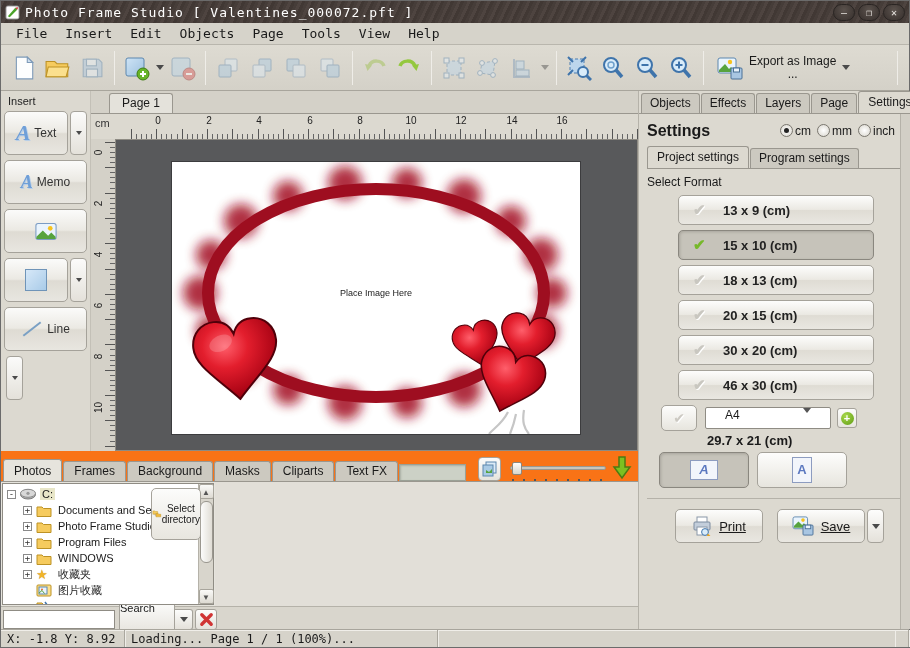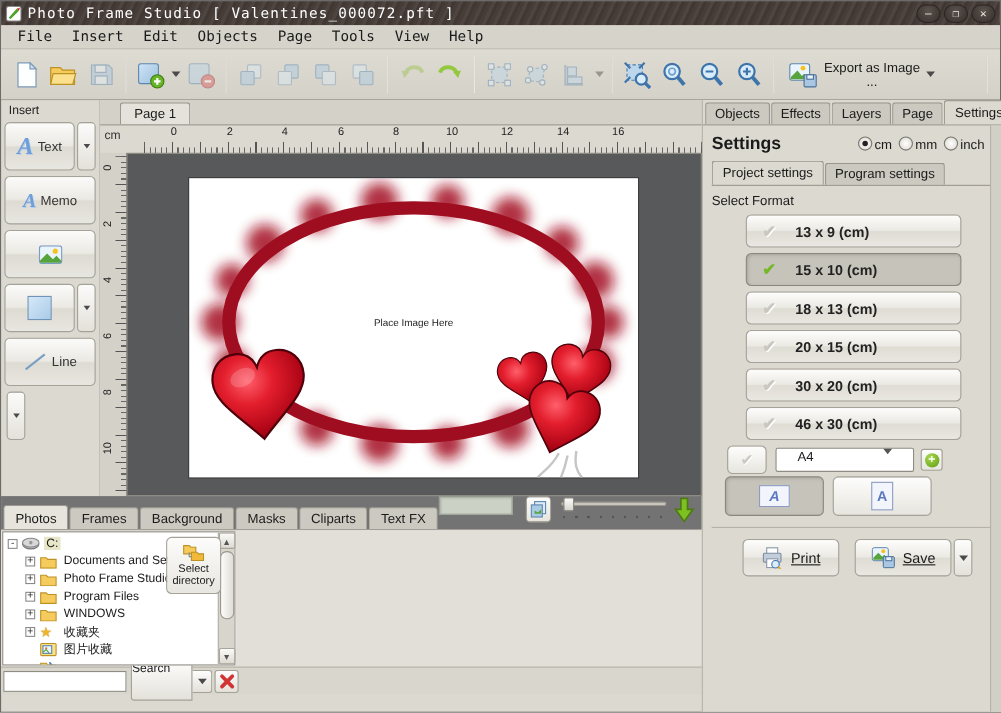--- a/index.html
+++ b/index.html
@@ -57,21 +57,21 @@
   .hruler { flex:1; position:relative; background-image:repeating-linear-gradient(90deg,#555 0 1px,transparent 1px 25.3px),repeating-linear-gradient(90deg,#666 0 1px,transparent 1px 5.06px); background-size:100% 10px,100% 5px; background-position:16px bottom,16px bottom; background-repeat:no-repeat; }
   .hnum { position:absolute; top:1px; font-size:10px; color:#222; transform:translateX(-50%); }
   .canvas-body { flex:1; display:flex; min-height:0; }
   .vruler { width:24px; flex:none; position:relative; background-image:repeating-linear-gradient(180deg,#555 0 1px,transparent 1px 25.3px),repeating-linear-gradient(180deg,#666 0 1px,transparent 1px 5.06px); background-size:10px 100%,5px 100%; background-position:right 3px,right 3px; background-repeat:no-repeat; }
   .vnum { position:absolute; left:1px; font-size:10px; color:#222; transform:rotate(-90deg); width:12px; text-align:center; }
   .canvas { flex:1; background:#58595b; border:1px solid #8e8b83; position:relative; overflow:hidden; }
   .page { position:absolute; left:56px; top:22px; width:408px; height:272px; background:#fff; box-shadow:0 0 0 1px #3c3c3e; }
   .page svg { display:block; }
 
   
-  .mid-band { height:30px; flex:none; display:flex; align-items:flex-start; background:#737373; }
+  .mid-band { height:30px; flex:none; display:flex; align-items:flex-end; background:#f97316; }
   .btabs { display:flex; align-self:flex-end; height:22px; align-items:flex-end; padding-left:2px; }
   .btab { background:#ccc9c0; border:1px solid #9a978f; border-bottom:none; border-radius:3px 3px 0 0; padding:2px 10px 3px; font-size:12px; margin-right:1px; white-space:nowrap; }
   .btab.active { background:#e6e4dd; padding-top:4px; font-size:12px; position:relative; z-index:2; }
   .ctl-field { width:78px; height:17px; background:#ccd1c6; border:1px solid #9aa096; box-shadow:inset 1px 1px 2px #aab0a4; margin-left:auto; }
   .ctl-btn { width:27px; height:24px; margin-left:12px; background:linear-gradient(#fcfcfb,#e6e4dd); border:1px solid #a5a29a; border-radius:4px; display:flex; align-items:center; justify-content:center; }
   .slider { width:112px; margin-left:9px; position:relative; height:20px; }
   .slider .track { position:absolute; left:0; right:0; top:5px; height:4px; background:#c8c5bc; border:1px solid #9a978f; border-radius:2px; }
   .slider .thumb { position:absolute; left:2px; top:1px; width:10px; height:13px; background:linear-gradient(#fcfcfb,#d8d5cc); border:1px solid #8a877f; border-radius:2px; }
   .slider .ticks { position:absolute; left:2px; right:2px; bottom:0; height:2px; background-image:repeating-linear-gradient(90deg,#555 0 2px,transparent 2px 11px); }
   .green-arrow-btn { width:24px; height:26px; margin:0 6px 0 6px; display:flex; align-items:center; justify-content:center; }
@@ -80,21 +80,21 @@
   .browser-row { height:125px; flex:none; display:flex; background:#e6e4dd; border-top:1px solid #9a978f; }
   .tree-box { width:212px; flex:none; background:#fff; border:1px solid #8f8c84; margin:1px; display:flex; position:relative; }
   .tree { flex:1; padding:2px 0 0 4px; overflow:hidden; font-size:11px; }
   .tree-row { display:flex; align-items:center; height:16px; white-space:nowrap; }
   .tree-indent { width:16px; flex:none; }
   .expander { width:9px; height:9px; border:1px solid #8a8a8a; background:#fff; font-size:9px; line-height:7px; text-align:center; color:#333; margin-right:4px; flex:none; font-family:"DejaVu Sans Mono", monospace; }
   .tree-ico { width:16px; height:13px; margin-right:4px; flex:none; }
   .tree-label { padding:0 2px; }
   .tree-label.sel { background:#e8e6c8; }
   .star-ico { color:#f0b429; font-size:13px; line-height:13px; width:16px; margin-right:4px; text-shadow:0 0 1px #b97; }
-  .sel-dir-btn { position:absolute; left:148px; top:4px; width:50px; height:52px; background:linear-gradient(#fcfcfb,#e8e6df); border:1px solid #a5a29a; border-radius:5px; display:flex; flex-direction:column; align-items:center; justify-content:center; font-size:10px; line-height:11px; text-align:center; z-index:3; }
+  .sel-dir-btn { position:absolute; left:148px; top:4px; width:50px; height:52px; background:linear-gradient(#fcfcfb,#e8e6df); border:1px solid #a5a29a; border-radius:5px; display:flex; align-items:center; justify-content:center; font-size:10px; line-height:11px; text-align:center; z-index:3; }
   .tree-scroll { width:15px; flex:none; background:#d8d5cc; border-left:1px solid #b5b2a9; display:flex; flex-direction:column; align-items:center; }
   .scr-btn { width:15px; height:15px; font-size:8px; color:#555; text-align:center; line-height:15px; background:linear-gradient(#fafaf8,#dddad2); border:1px solid #a8a59c; border-radius:2px; }
   .scr-thumb { width:13px; flex:none; height:62px; margin-top:2px; background:linear-gradient(90deg,#fcfcfb,#e0ddd5); border:1px solid #9a978f; border-radius:6px; }
   .scr-track { flex:1; }
   .browser-empty { flex:1; background:#e2dfd8; }
 
   
   .search-row { height:25px; flex:none; display:flex; align-items:center; background:#d9d6cd; border-top:1px solid #b5b2a9; padding:1px 2px; }
   .search-input { width:112px; height:19px; background:#fff; border:1px solid #8f8c84; margin-right:4px; }
   .search-btn { width:56px; height:36px; background:linear-gradient(#fcfcfb,#e4e1da); border:1px solid #a5a29a; border-radius:3px 0 0 3px; font-size:11px; }
@@ -664,20 +664,21 @@
           <div class="paper-row">
             <div class="chk-btn">✔</div>
             <div class="a4-select">
                 <span>A4</span>
                 <span class="caret"></span>
               </div>
             <div class="plus-btn">
                 <span class="plus-ico">+</span>
               </div>
           </div>
+          <div class="paper-size">29.7 x 21 (cm)</div>
           <div class="orient-row">
             <div class="orient-btn sel">
                 <span class="pg-land">A</span>
               </div>
             <div class="orient-btn">
                 <span class="pg-port">A</span>
               </div>
           </div>
           <hr class="rp-hr">
           <div class="action-row">
@@ -704,13 +705,19 @@
             </div>
             <div class="act-caret">
                 <span class="caret"></span>
               </div>
           </div>
         </div>
       </div>
     </div>
   </div>
 
+  <div class="statusbar">
+    <div class="sb-cell sb-c1">X: -1.8 Y: 8.92</div>
+    <div class="sb-cell sb-c2">Loading... Page 1 / 1 (100%)...</div>
+    <div class="sb-cell sb-fill"></div>
+    <div class="sb-cell" style="width:14px"></div>
+  </div>
 </div>
 
 </body></html>

